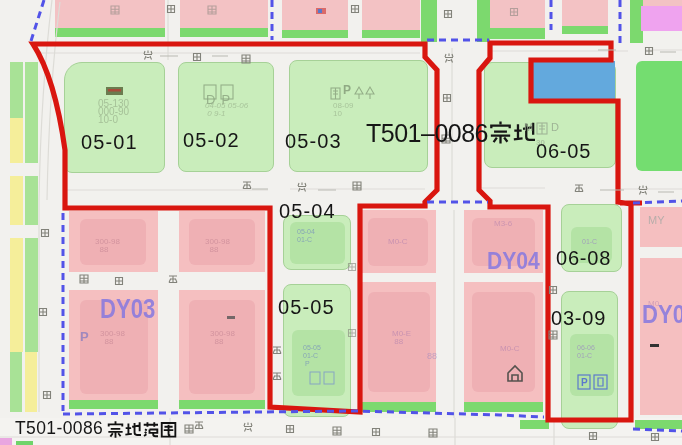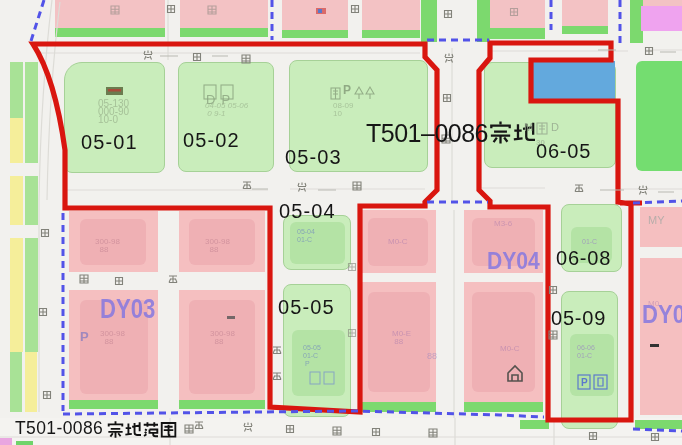--- a/index.html
+++ b/index.html
@@ -269,26 +269,26 @@
   <div class="tiny" style="left:98px;top:100px;color:#9ab38d;opacity:.75;font-size:10px;">05-130<br>000-90<br>10-0</div>
   <div class="tiny" style="left:524px;top:123px;color:#98ab90;opacity:.85;font-size:11px;">M</div>
   <div class="tiny" style="left:551px;top:123px;color:#98ab90;opacity:.85;font-size:11px;">D</div>
   <div class="tiny" style="left:536px;top:139px;color:#98ab90;opacity:.6;font-size:8px;font-weight:bold;">30</div>
   <div class="tiny" style="left:80px;top:333px;color:#8d7fc0;opacity:.8;font-size:13px;font-weight:bold;">P</div>
   <div class="tiny" style="left:427px;top:352px;color:#8d7fc0;opacity:.5;font-size:9px;">88</div>
   <div class="tiny" style="left:648px;top:216px;color:#a9a9a5;opacity:.8;font-size:11px;">MY</div>
 
   <div class="lbl" style="left:81px;top:131px;font-size:20px;letter-spacing:1.1px;">05-01</div>
   <div class="lbl" style="left:183px;top:129px;font-size:20px;letter-spacing:1.1px;">05-02</div>
-  <div class="lbl" style="left:285px;top:130px;font-size:20px;letter-spacing:1.1px;margin-top:16px;">05-03</div>
+  <div class="lbl" style="left:285px;top:130px;font-size:20px;letter-spacing:1.1px;">05-03</div>
   <div class="lbl" style="left:279px;top:200px;font-size:20px;letter-spacing:1.1px;">05-04</div>
   <div class="lbl" style="left:278px;top:296px;font-size:20px;letter-spacing:1.1px;">05-05</div>
   <div class="lbl" style="left:536px;top:140px;font-size:20px;letter-spacing:0.8px;">06-05</div>
   <div class="lbl" style="left:556px;top:247px;font-size:20px;letter-spacing:0.8px;">06-08</div>
-  <div class="lbl" style="left:551px;top:307px;font-size:20px;letter-spacing:0.8px;">05-09</div>
+  <div class="lbl" style="left:551px;top:307px;font-size:20px;letter-spacing:0.8px;">03-09</div>
   <div class="dy" style="left:100px;top:294px;font-size:27px;transform:scaleX(.82);transform-origin:0 0;">DY03</div>
   <div class="dy" style="left:487px;top:247px;font-size:24px;transform:scaleX(.88);transform-origin:0 0;">DY04</div>
   <div class="dy" style="left:642px;top:299px;font-size:26px;transform:scaleX(.85);transform-origin:0 0;">DY04</div>
   <div class="lbl" style="left:366px;top:119px;font-size:25px;letter-spacing:-0.5px;">T501–0086</div>
   <div class="lbl" style="left:15px;top:418px;font-size:17.5px;letter-spacing:0.4px;">T501-0086</div>
   <div class="b" style="left:0;top:438px;width:12px;height:7px;background:#e9a6e0;"></div>
   <div class="b" style="left:16px;top:441px;width:17px;height:4px;background:#6fd46a;"></div>
 </div>
 
 </body></html>

